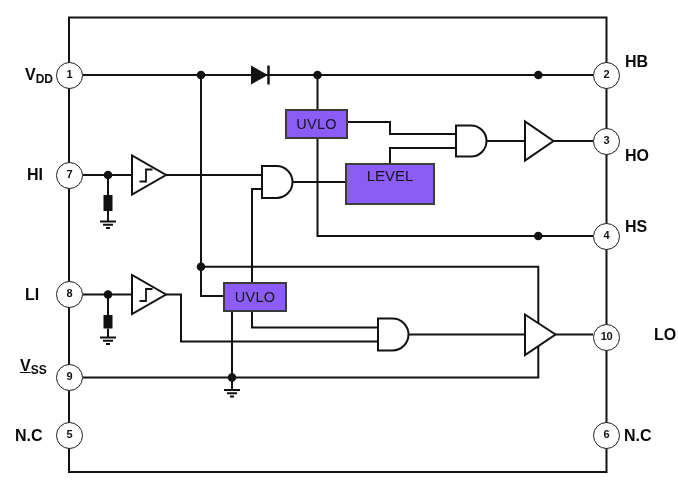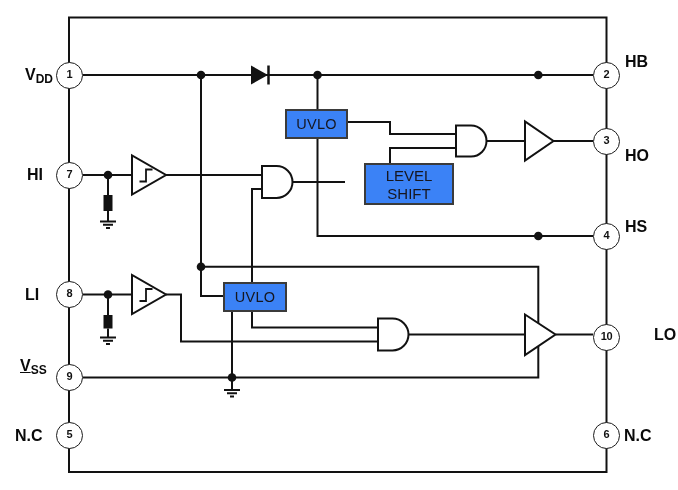--- a/index.html
+++ b/index.html
@@ -13,21 +13,21 @@
     border:1.7px solid #1c1c1c;border-radius:50%;background:#fff;
     text-align:center;line-height:23.5px;font-size:11px;font-weight:bold;
     color:#111;letter-spacing:-0.3px;
   }
   .plabel{
     position:absolute;height:20px;line-height:20px;font-size:16px;font-weight:bold;
     color:#0a0a0a;white-space:nowrap;
   }
   .plabel .sub{font-size:12px;vertical-align:-3px;letter-spacing:0;}
   .blockbox{
-    position:absolute;box-sizing:border-box;border:2px solid #3b3b3b;background:#3b82f6;
+    position:absolute;box-sizing:border-box;border:2px solid #3b3b3b;background:#8b5cf6;
     color:#16161e;text-align:center;
   }
   .uvlo{width:63px;height:30px;font-size:14.5px;line-height:26px;letter-spacing:0.3px;}
   .lshift{width:90px;height:42px;font-size:15px;line-height:18.5px;padding-top:2px;}
 </style>
 </head>
 <body>
 
 <div id="stage">
 
@@ -114,23 +114,22 @@
       <circle cx="232" cy="377.5" r="4.3"></circle>
     </g>
   </svg>
 
   <div class="blockbox uvlo" style="left:285px;top:109px;">
     <span>UVLO</span>
   </div>
   <div class="blockbox uvlo" style="left:223px;top:282px;width:64px;">
     <span>UVLO</span>
   </div>
-  <div class="blockbox lshift" style="left:364px;top:162.5px;">
+  <div class="blockbox lshift" style="left:345px;top:162.5px;">
     <div>LEVEL</div>
-    <div>SHIFT</div>
   </div>
 
   <div class="pin" style="left:56px;top:61.5px;">
     <span>1</span></div>
   <div class="pin" style="left:56px;top:161.5px;">
     <span>7</span></div>
   <div class="pin" style="left:56px;top:281px;">
     <span>8</span></div>
   <div class="pin" style="left:56px;top:364px;">
     <span>9</span></div>

